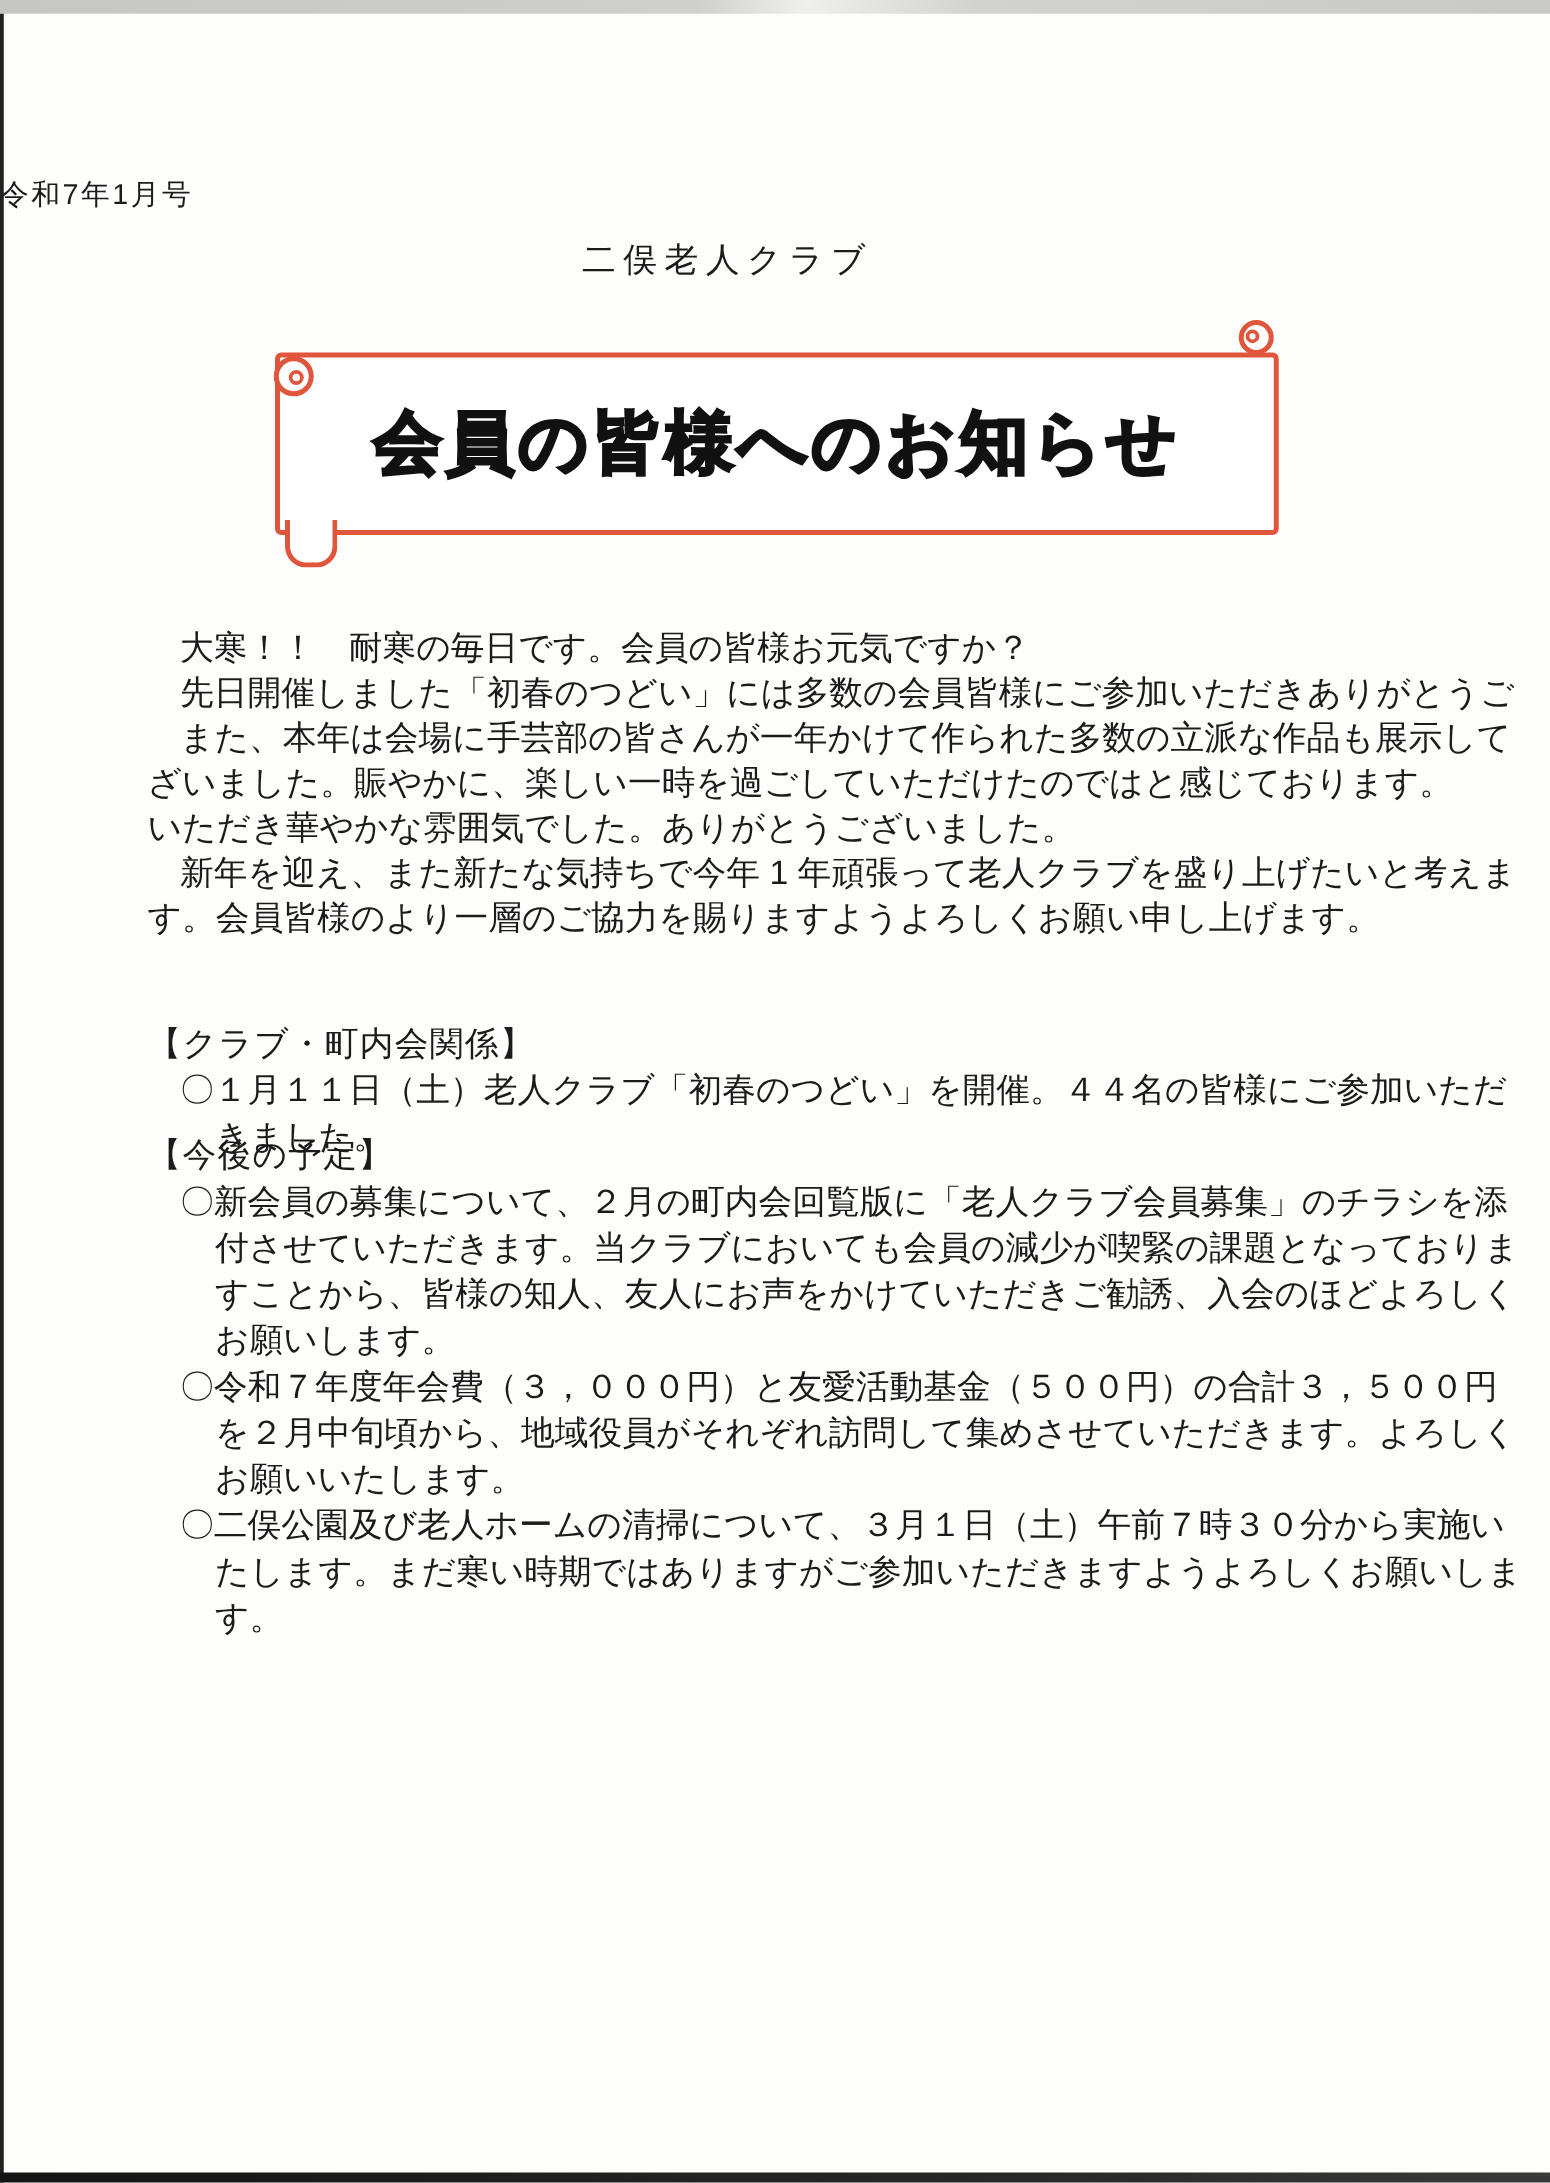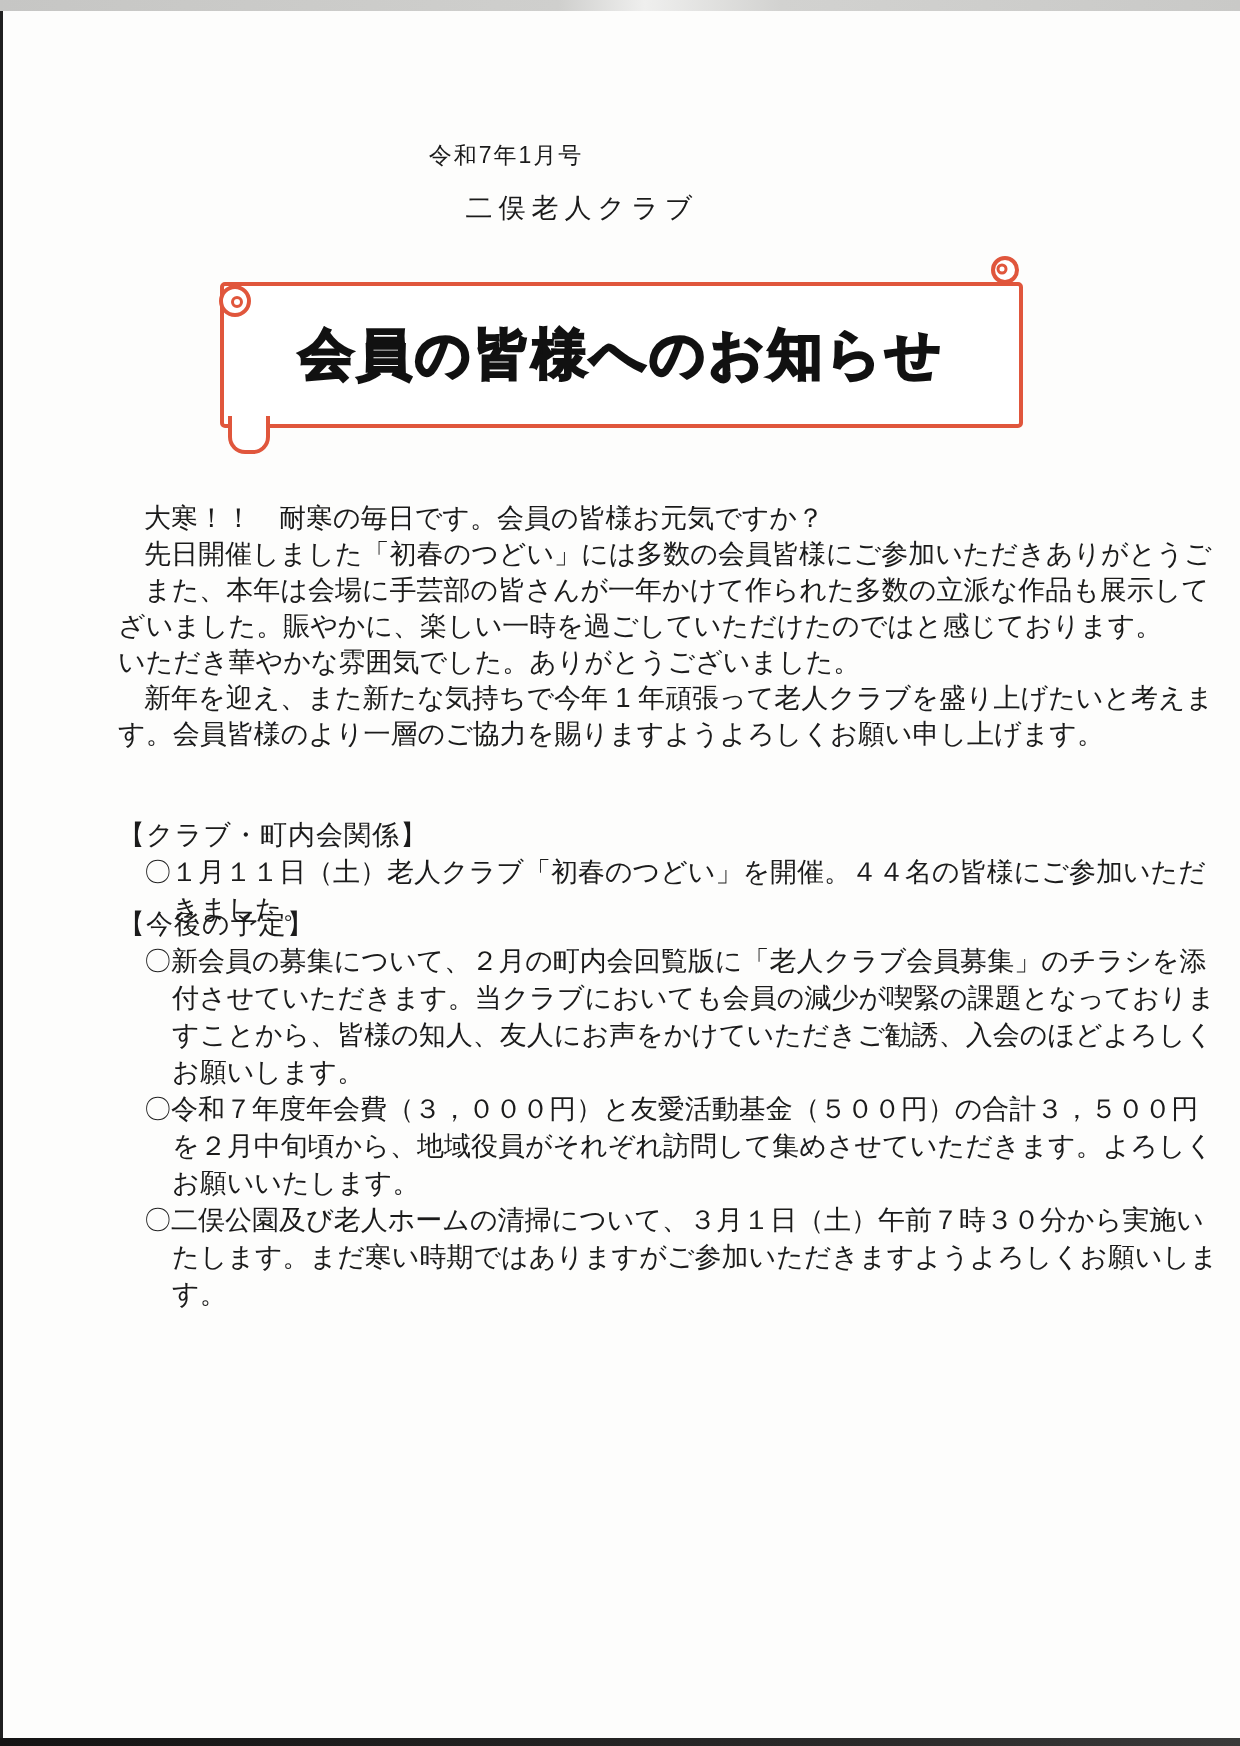--- a/index.html
+++ b/index.html
@@ -9,21 +9,21 @@
     background:#fdfdfc;color:var(--ink);
     font-family:"Liberation Sans", sans-serif;
   }
   
   .scan-top{position:absolute;left:0;top:0;width:1240px;height:11px;
     background:linear-gradient(90deg,#c6c6c4 0%,#cfcfcd 45%,#efefee 52%,#d2d2d0 63%,#c9c9c7 100%);}
   .scan-bottom{position:absolute;left:0;bottom:0;width:1240px;height:8px;
     background:linear-gradient(90deg,#141414,#2a2a2a 70%,#3a3a3a);}
   .scan-left{position:absolute;left:0;top:11px;bottom:0;width:3px;background:#202020;}
   
-  .issue{position:absolute;top:140px;left:0;width:1012px;text-align:center;
+  .issue{position:absolute;top:140px;left:0;width:1012px;text-align:left;
     font-size:23px;letter-spacing:2px;}
   .club{position:absolute;top:190px;left:0;width:1240px;text-align:center;
     font-size:27px;letter-spacing:6px;transform:translateX(-38px);}
   
   .banner-box{position:absolute;left:220px;top:282px;width:795px;height:138px;
     background:#fff;border:4px solid var(--accent);border-radius:5px;
     display:flex;align-items:center;justify-content:center;}
   .banner-title{
     font-size:55px;font-weight:900;letter-spacing:3px;color:#111;
     -webkit-text-stroke:2.4px #111;white-space:nowrap;}

